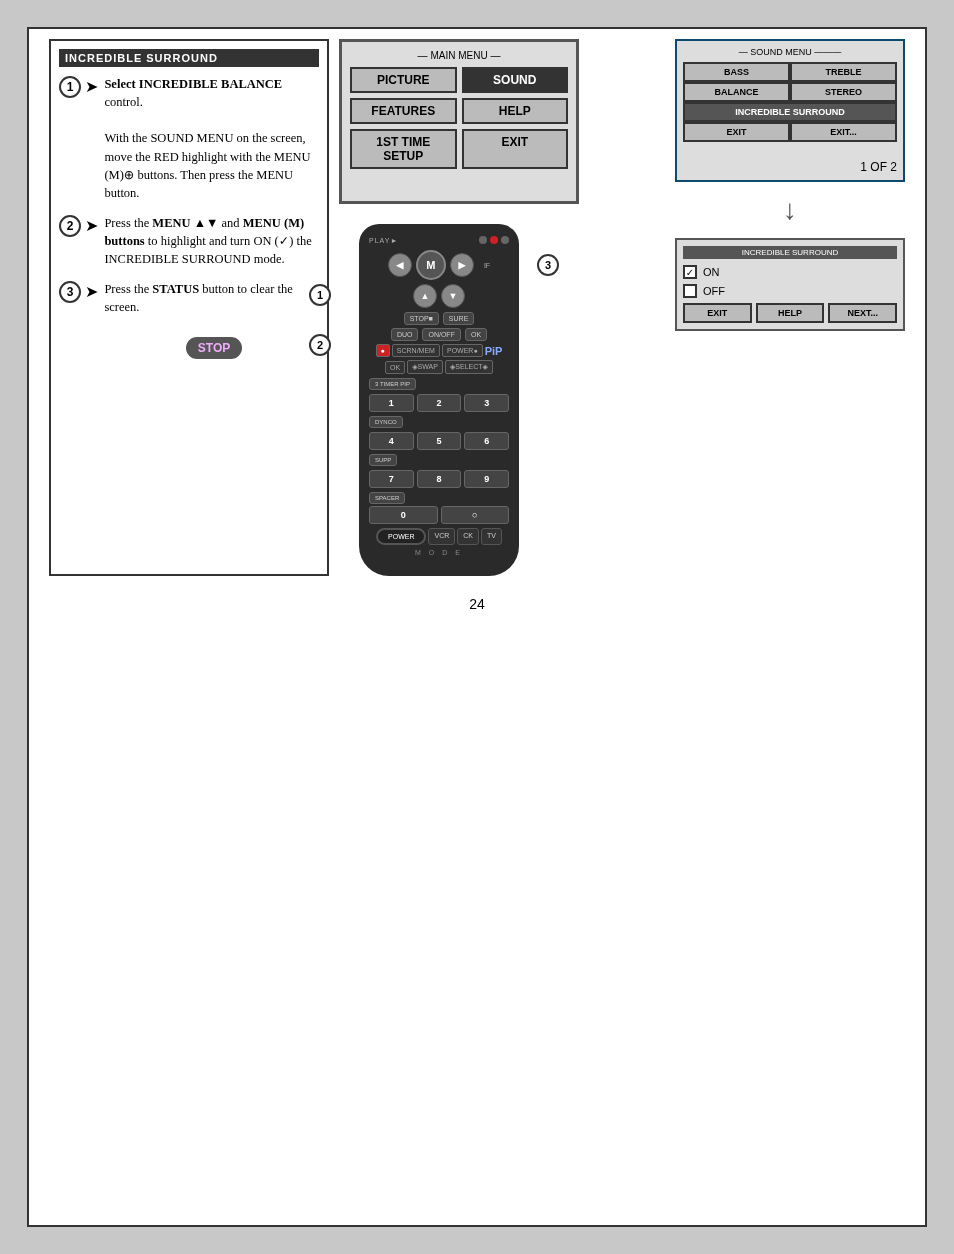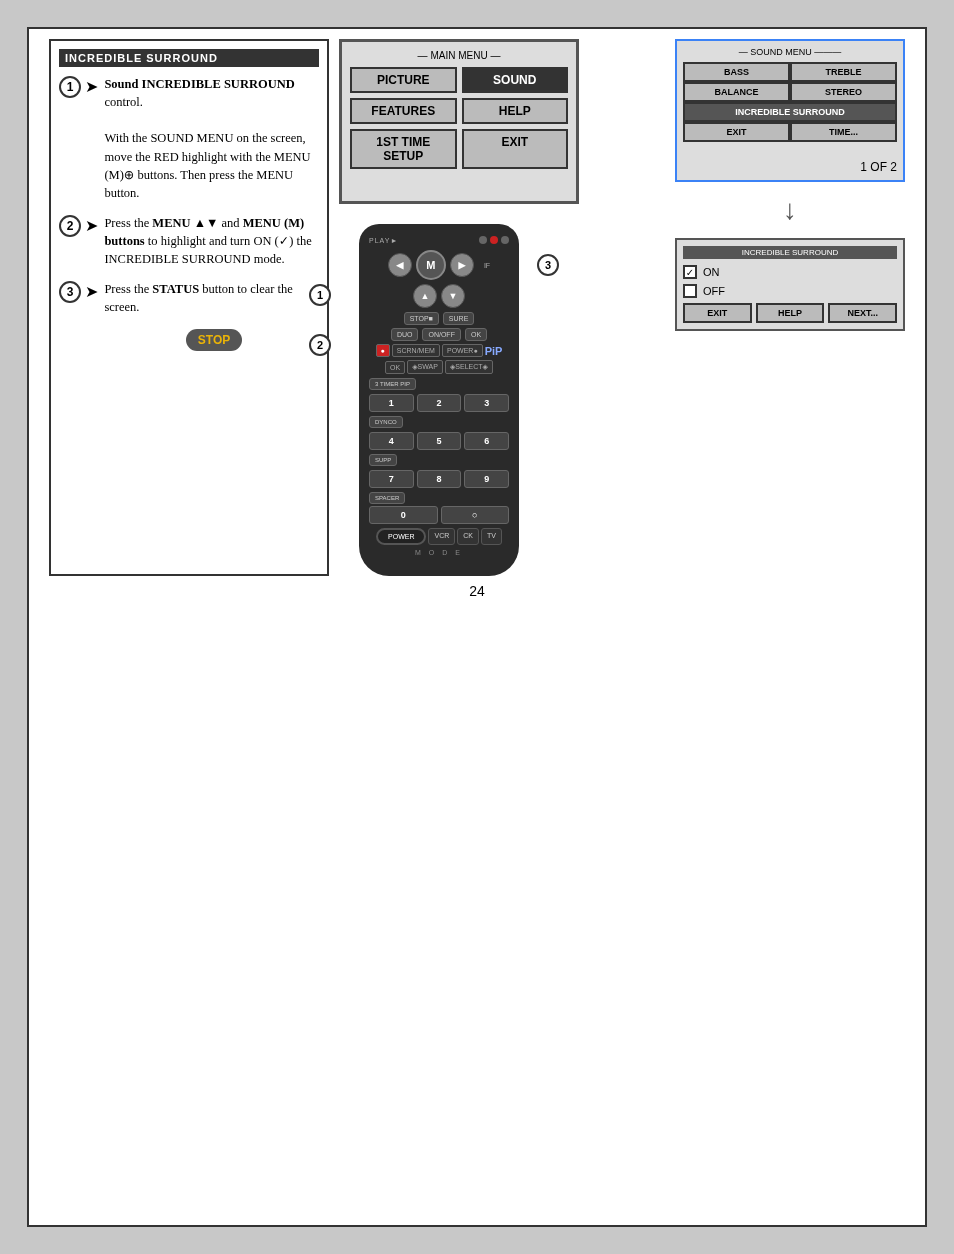--- a/index.html
+++ b/index.html
@@ -95,26 +95,27 @@
       line-height: 1.45;
     }
     .step-text strong {
       font-weight: bold;
     }
     .stop-badge {
       display: inline-flex;
       align-items: center;
       justify-content: center;
       background: #555;
-      color: #eab308;
+      color: #f0abfc;
       font-size: 12px;
       font-weight: bold;
       padding: 4px 12px;
       border-radius: 20px;
       font-family: Arial, sans-serif;
+      margin-top: 8px;
       margin-left: 50px;
     }
     .middle-panel {
       flex: 1;
       display: flex;
       flex-direction: column;
       align-items: flex-start;
       position: relative;
     }
     .tv-screen-box {
@@ -319,21 +320,21 @@
       z-index: 10;
     }
     .right-panel {
       width: 230px;
       flex-shrink: 0;
       display: flex;
       flex-direction: column;
       gap: 12px;
     }
     .sound-menu-box {
-      border: 2px solid #3b82f6;
+      border: 2px solid #0c4a6e;
       padding: 6px;
       background: #ddd;
     }
     .sound-menu-title {
       text-align: center;
       font-size: 9px;
       font-family: Arial, sans-serif;
       margin-bottom: 5px;
     }
     .sound-menu-grid {
@@ -409,41 +410,41 @@
       font-weight: bold;
       padding: 3px 6px;
       font-family: Arial, sans-serif;
       flex: 1;
       text-align: center;
     }
     .page-number {
       text-align: center;
       font-size: 14px;
       font-family: Arial, sans-serif;
-      margin-top: 7px;
+      margin-top: 20px;
       padding-bottom: 10px;
     }
   </style>
 </head>
 <body>
 
 <div class="page">
 
   <div class="content-area">
 
     <div class="left-panel">
       <div class="section-header">INCREDIBLE SURROUND</div>
 
       <div class="step">
         <div style="display:flex;align-items:flex-start;gap:4px;flex-shrink:0">
           <div class="step-num">1</div>
           <span style="font-size:16px;margin-top:2px;">➤</span>
         </div>
         <div class="step-text">
-          <strong>Sound INCREDIBLE SURROUND</strong> control.<br><br>
+          <strong>Select INCREDIBLE BALANCE</strong> control.<br><br>
           With the SOUND MENU on the screen, move the RED highlight with the MENU (M)⊕ buttons. Then press the MENU button.
         </div>
       </div>
 
       <div class="step">
         <div style="display:flex;align-items:flex-start;gap:4px;flex-shrink:0">
           <div class="step-num">2</div>
           <span style="font-size:16px;margin-top:2px;">➤</span>
         </div>
         <div class="step-text">
@@ -583,21 +584,21 @@
 
       <div class="sound-menu-box">
         <div class="sound-menu-title">— SOUND MENU ———</div>
         <div class="sound-menu-grid">
           <div class="sound-btn">BASS</div>
           <div class="sound-btn">TREBLE</div>
           <div class="sound-btn">BALANCE</div>
           <div class="sound-btn">STEREO</div>
           <div class="sound-btn incredible">INCREDIBLE SURROUND</div>
           <div class="sound-btn">EXIT</div>
-          <div class="sound-btn">TIME...</div>
+          <div class="sound-btn">EXIT...</div>
         </div>
         <div class="of-label">1 OF 2</div>
       </div>
 
       <div style="text-align:center; font-size:28px; color:#555;">↓</div>
 
       <div class="incredible-surround-box">
         <div class="incredible-title">INCREDIBLE SURROUND</div>
         <div class="option-row">
           <div class="checkbox checked"></div>

